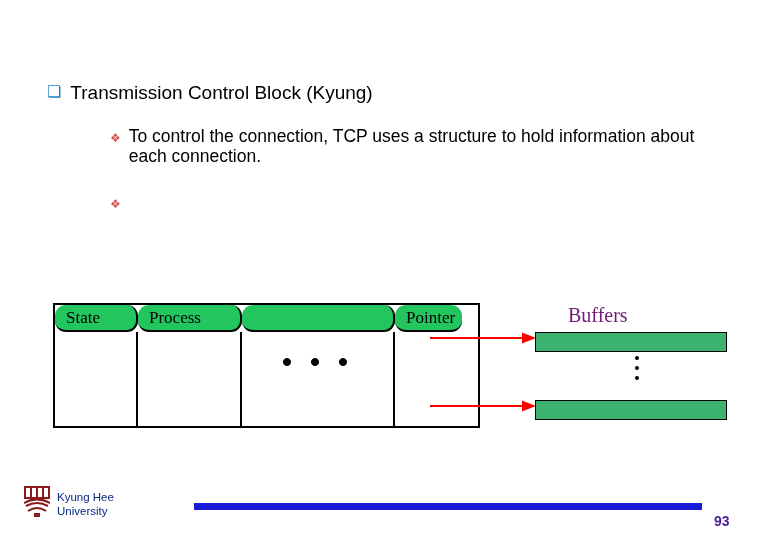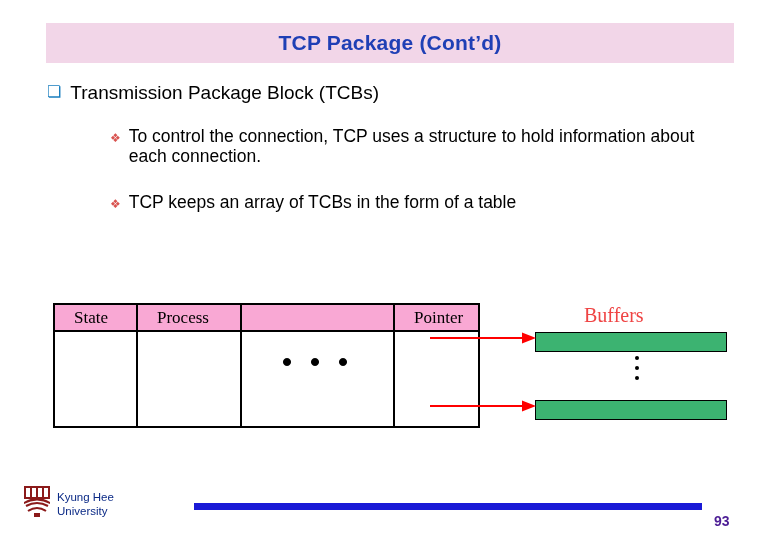--- a/index.html
+++ b/index.html
@@ -89,68 +89,69 @@
     height: 125px;
     border: 2px solid #000000;
     box-sizing: border-box;
   }
   .tcb-header-row {
     display: flex;
     height: 27px;
     box-sizing: border-box;
   }
   .tcb-header-cell {
-    background: #f9a8d4;
+    background: #22c55e;
     border-right: 2px solid #000000;
     border-bottom: 2px solid #000000;
     box-sizing: border-box;
     display: flex;
     align-items: center;
-    padding-left: 19px;
+    padding-left: 11px;
     font-family: "Liberation Serif", serif;
     font-size: 17px;
     color: #000000;
+    border-radius: 11px;
   }
   .tcb-header-cell.last { border-right: none; }
   .tcb-body-row {
     display: flex;
     height: 94px;
     box-sizing: border-box;
   }
   .tcb-body-cell {
     border-right: 2px solid #000000;
     box-sizing: border-box;
     position: relative;
   }
   .tcb-body-cell.last { border-right: none; }
   .c1 { width: 83px; }
   .c2 { width: 104px; }
   .c3 { width: 153px; }
-  .c4 { width: 83px; }
+  .c4 { width: 67px; }
   .ellipsis-h {
     position: absolute;
     left: 0; right: 0;
     top: 23px;
     text-align: center;
     font-size: 30px;
     font-weight: bold;
     letter-spacing: 5px;
     line-height: 14px;
     color: #000000;
     font-family: "Liberation Serif", serif;
   }
 
   
   .buffers-label {
     position: absolute;
-    left: 584px;
+    left: 568px;
     top: 304px;
     font-family: "Liberation Serif", serif;
     font-size: 20px;
-    color: #ef4444;
+    color: #701a75;
   }
   
   .buffer-box {
     position: absolute;
     width: 192px;
     height: 20px;
     background: #3cb371;
     border: 1.5px solid #000000;
     box-sizing: border-box;
   }
@@ -214,37 +215,33 @@
     font-size: 14px;
     font-weight: bold;
     color: #4c1d95;
   }
 </style>
 </head>
 <body>
 
 <div class="slide">
 
-  <div class="title-bar">
-    <div class="title-text">TCP Package (Cont’d)</div>
-  </div>
 
   <div class="bullet1">
     <span class="marker">❏</span>
-    <span class="text">Transmission Package Block (TCBs)</span>
+    <span class="text">Transmission Control Block (Kyung)</span>
   </div>
 
   <div class="bullet2" id="bullet2-a">
     <span class="marker">❖</span>
     <span class="text">To control the connection, TCP uses a structure to hold information about each connection.</span>
   </div>
 
   <div class="bullet2" id="bullet2-b">
     <span class="marker">❖</span>
-    <span class="text">TCP keeps an array of TCBs in the form of a table</span>
   </div>
 
   <div class="tcb-table">
     <div class="tcb-header-row">
       <div class="tcb-header-cell c1">State</div>
       <div class="tcb-header-cell c2">Process</div>
       <div class="tcb-header-cell c3"></div>
       <div class="tcb-header-cell c4 last">Pointer</div>
     </div>
     <div class="tcb-body-row">

